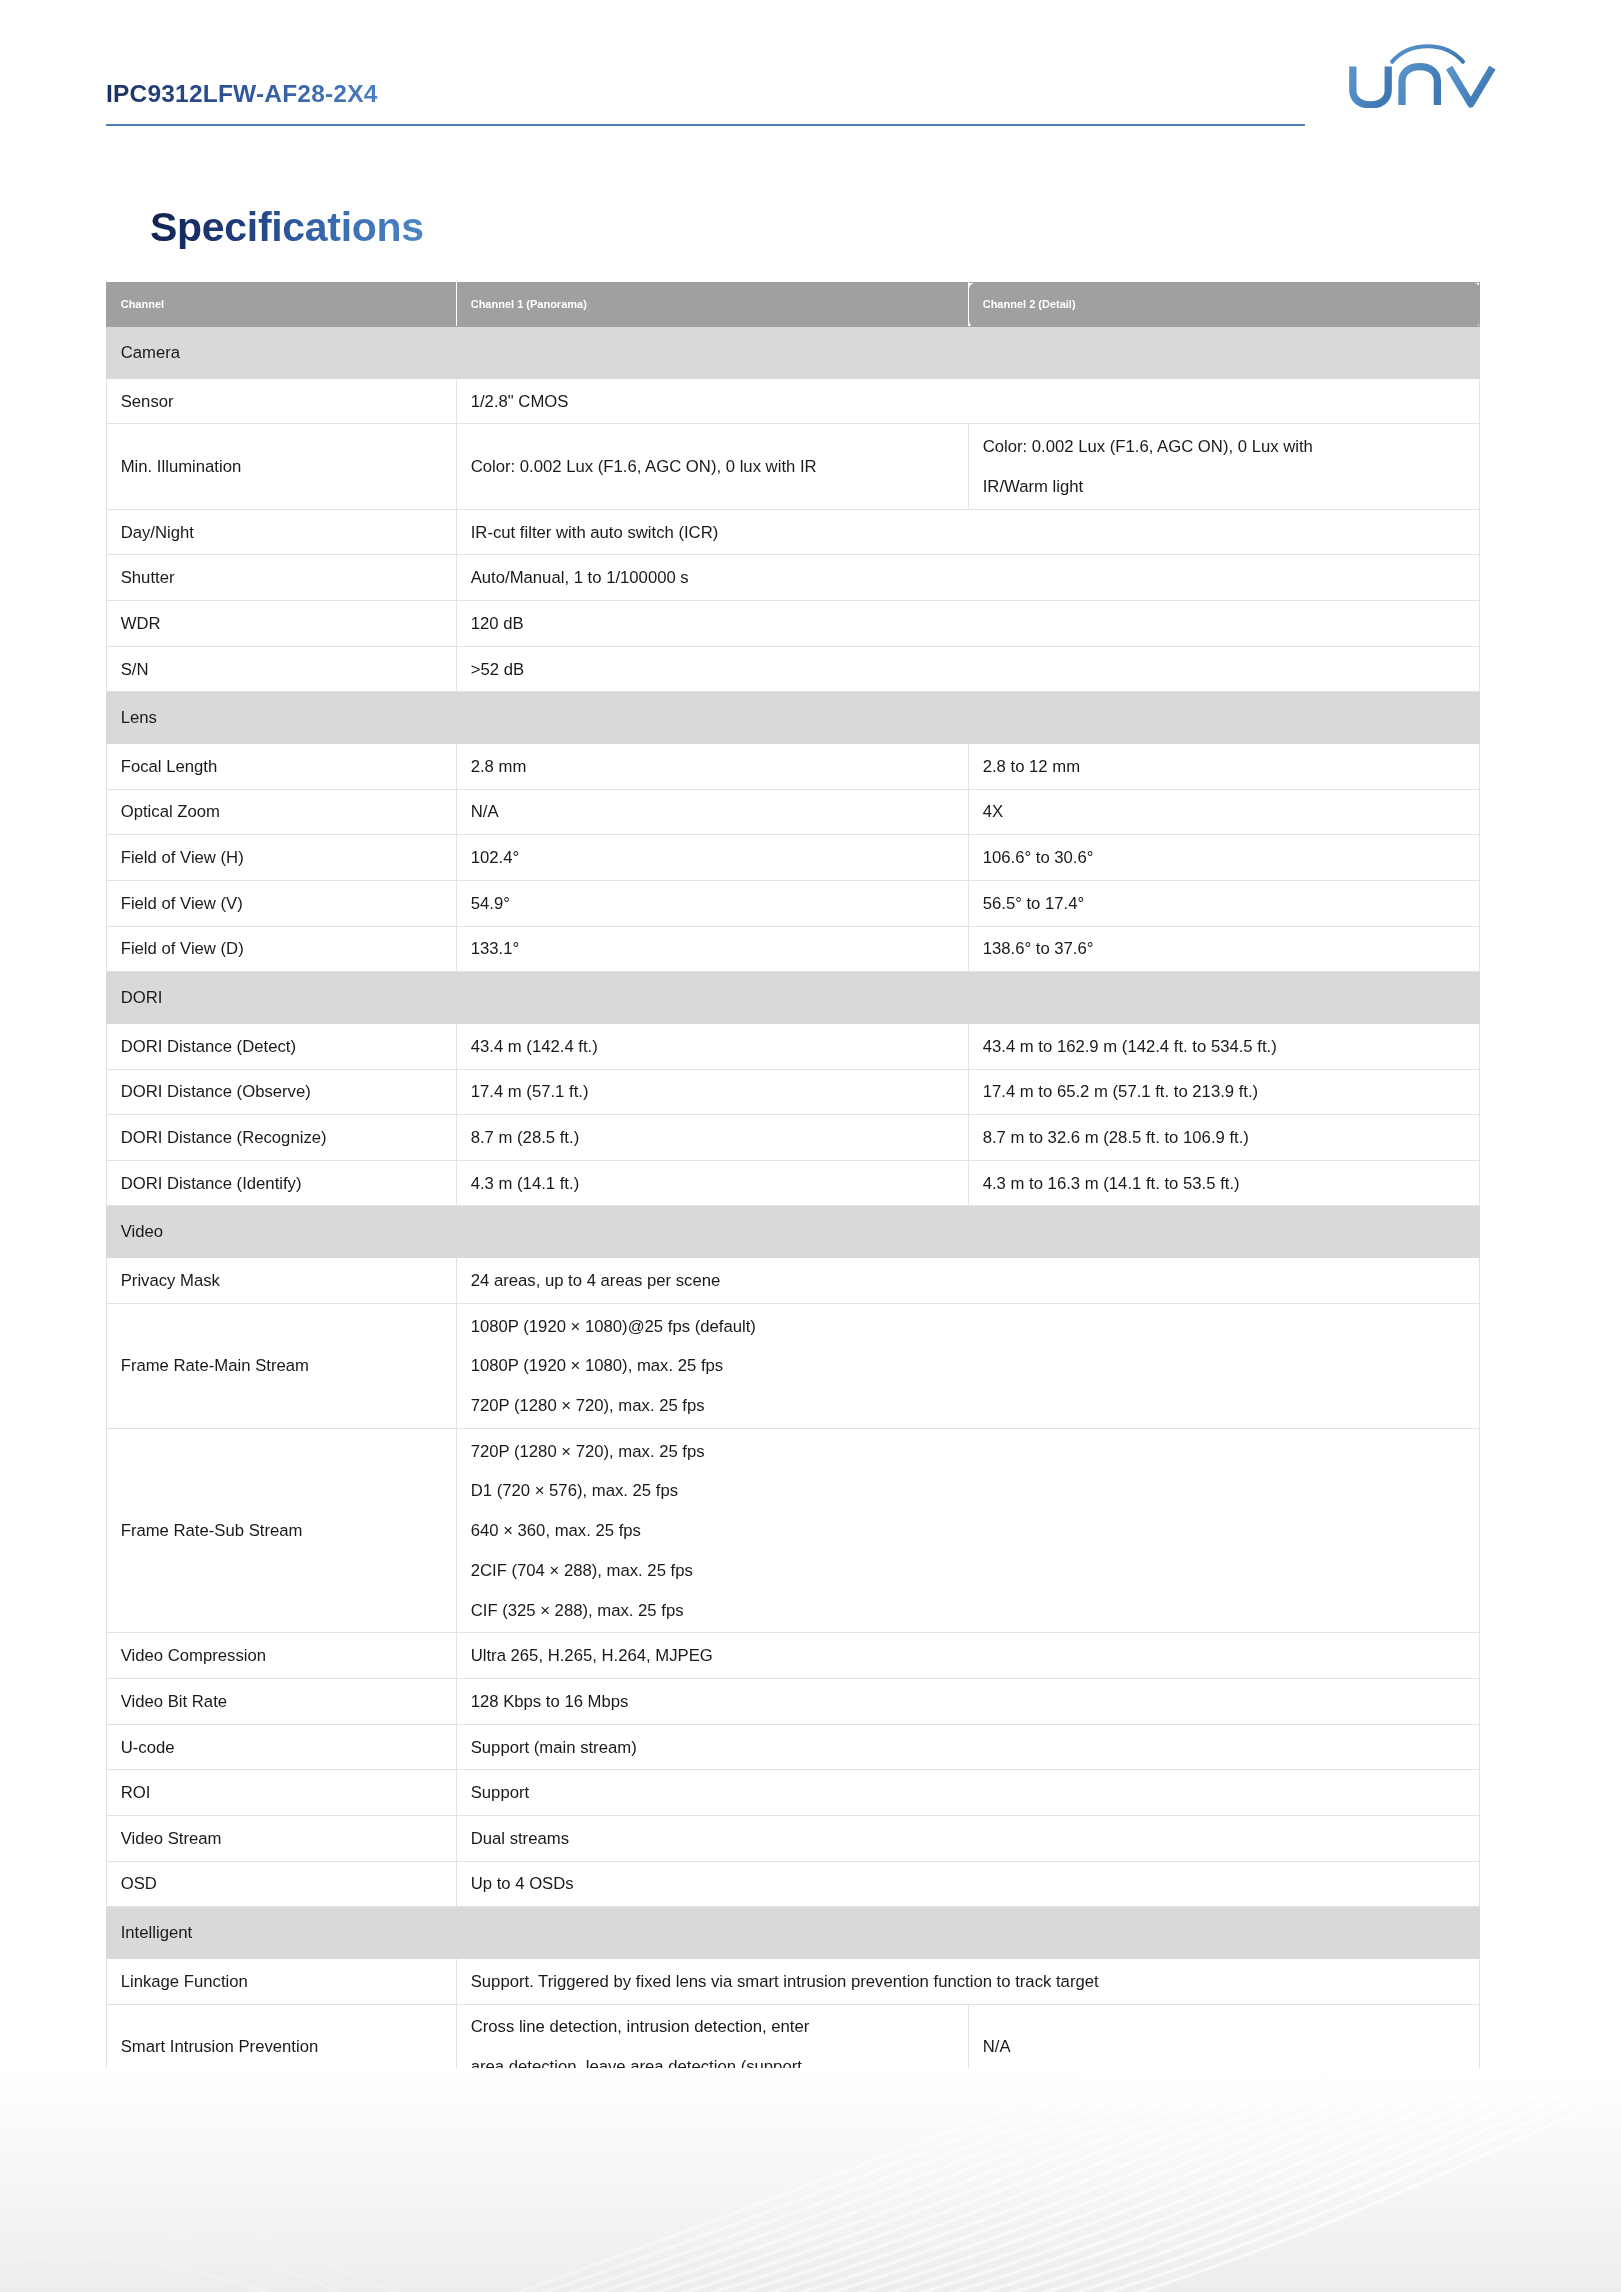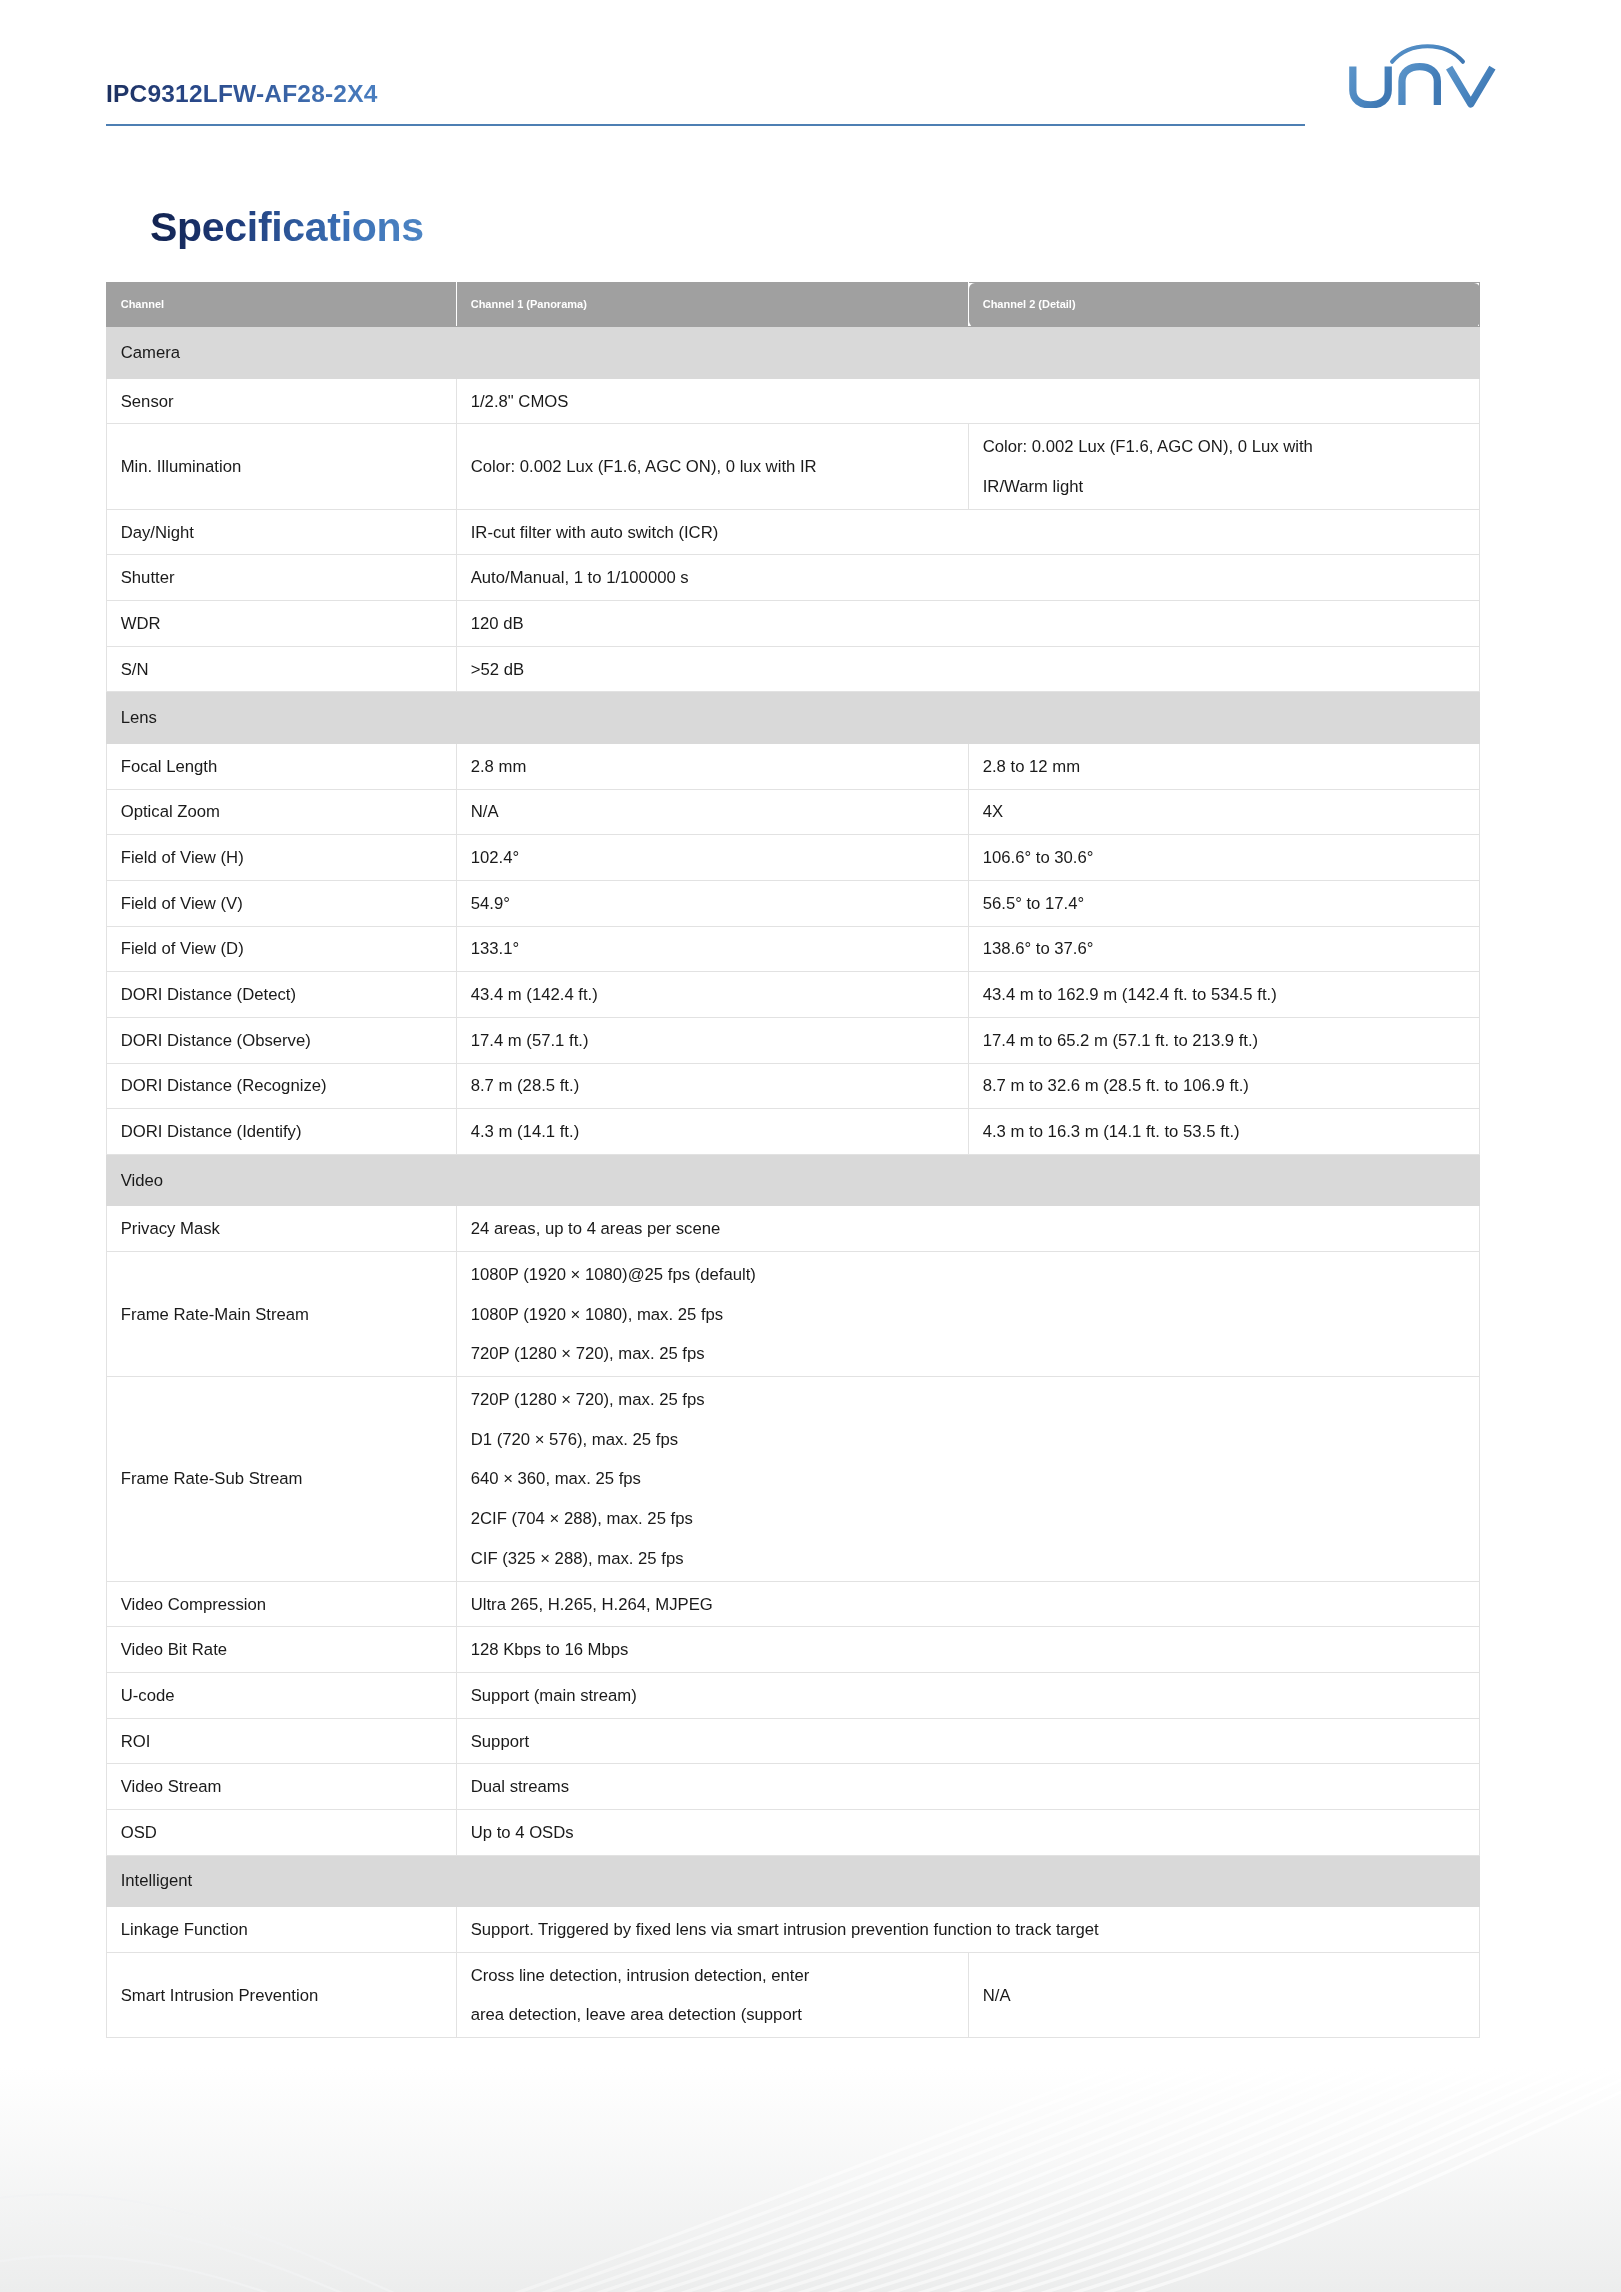--- a/index.html
+++ b/index.html
@@ -240,20 +240,23 @@
           </tr>
           <tr class="data-row">
             <td class="label-cell">Field of View (V)</td>
             <td class="">54.9°</td>
             <td class="">56.5° to 17.4°</td>
           </tr>
           <tr class="data-row">
             <td class="label-cell">Field of View (D)</td>
             <td class="">133.1°</td>
             <td class="">138.6° to 37.6°</td>
+          </tr>
+          <tr class="section-row">
+            <td colspan="3">DORI</td>
           </tr>
           <tr class="data-row">
             <td class="label-cell">DORI Distance (Detect)</td>
             <td class="">43.4 m (142.4 ft.)</td>
             <td class="">43.4 m to 162.9 m (142.4 ft. to 534.5 ft.)</td>
           </tr>
           <tr class="data-row">
             <td class="label-cell">DORI Distance (Observe)</td>
             <td class="">17.4 m (57.1 ft.)</td>
             <td class="">17.4 m to 65.2 m (57.1 ft. to 213.9 ft.)</td>

